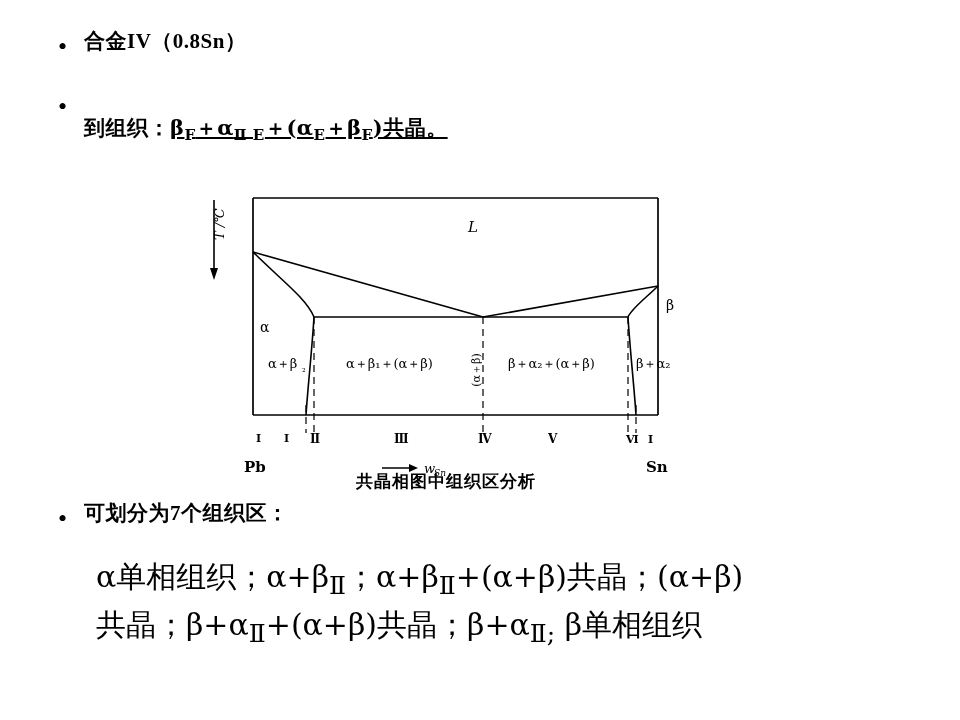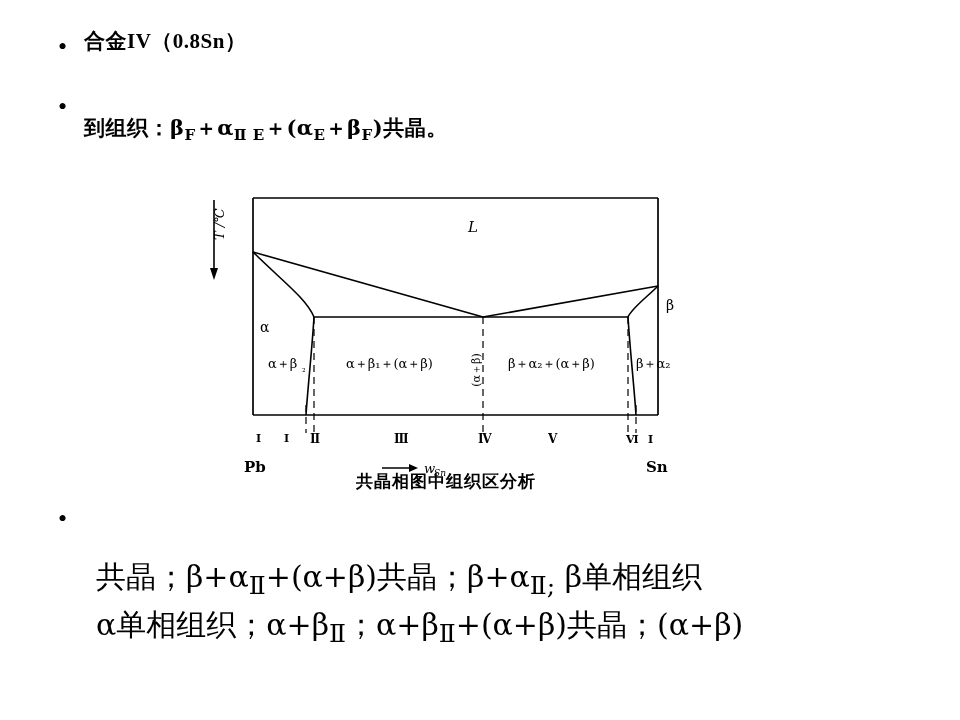--- a/index.html
+++ b/index.html
@@ -37,21 +37,21 @@
     font-size: 21px;
     line-height: 1.28;
     font-weight: bold;
     letter-spacing: 0.5px;
   }
   #b1 { left: 58px; top: 28px; width: 860px; }
   #b2 { left: 58px; top: 88px; width: 880px; }
   #b3 { left: 58px; top: 500px; width: 860px; }
 
   .sub { font-size: 0.72em; vertical-align: sub; font-weight: bold; }
-  .greek { font-family: "DejaVu Serif", serif; }
+  .greek { font-family: "DejaVu Serif", serif; text-decoration: underline; }
 
   
   #para {
     position: absolute;
     left: 96px;
     top: 556px;
     width: 840px;
     font-size: 30px;
     line-height: 1.42;
     font-family: "DejaVu Serif", serif;
@@ -171,20 +171,21 @@
       </g>
       <text x="228" y="293" font-family="DejaVu Serif, serif" font-size="13" font-style="italic">w</text>
       <text x="238" y="296" font-family="DejaVu Serif, serif" font-size="9" font-style="italic">Sn</text>
     </svg>
   </div>
 
   <div class="fig-caption">共晶相图中组织区分析</div>
 
   <div class="bullet-row" id="b3">
     <div class="bullet-dot">•</div>
+    <div class="bullet-text">可划分为7个组织区：</div>
   </div>
 
   <div id="para">
+    <div>α单相组织；α+β<sub>Ⅱ</sub>；α+β<sub>Ⅱ</sub>+(α+β)共晶；(α+β)</div>
     <div>共晶；β+α<sub>Ⅱ</sub>+(α+β)共晶；β+α<sub>Ⅱ;</sub> β单相组织</div>
-    <div>α单相组织；α+β<sub>Ⅱ</sub>；α+β<sub>Ⅱ</sub>+(α+β)共晶；(α+β)</div>
   </div>
 
 </div>
 
 </body></html>

